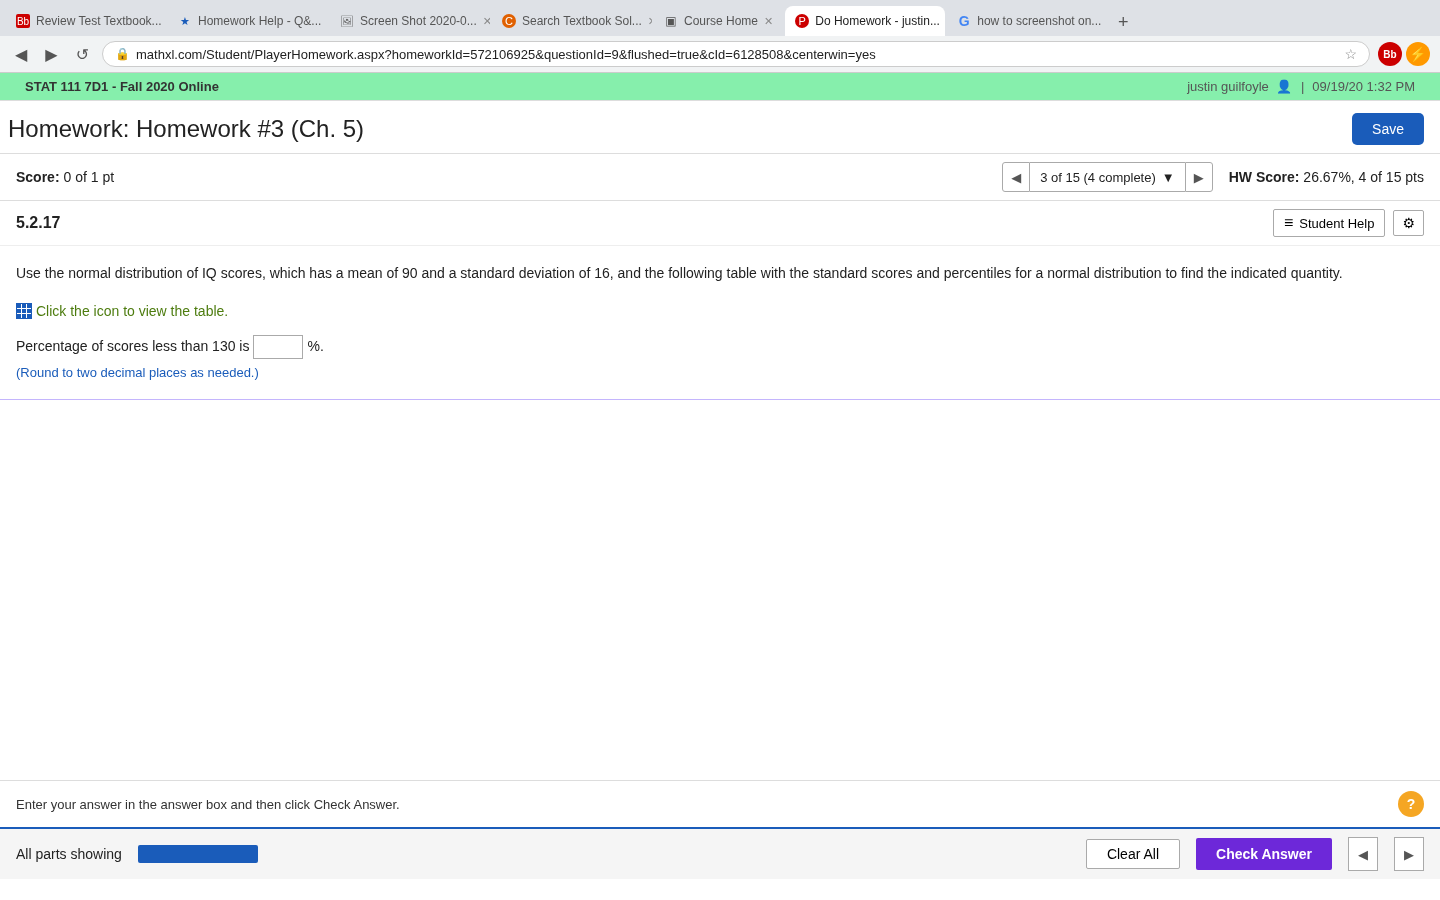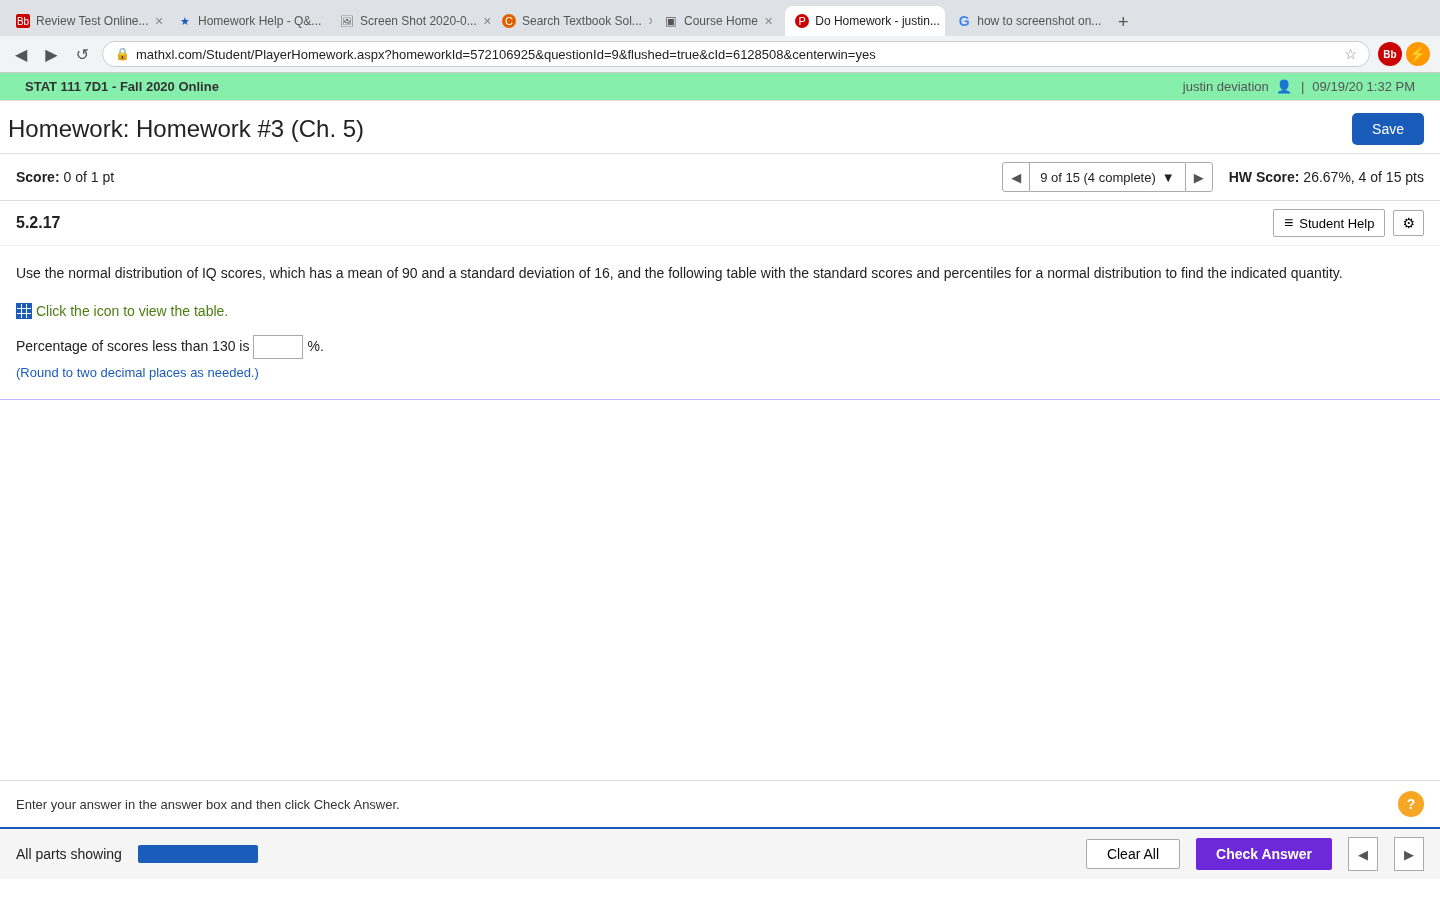--- a/index.html
+++ b/index.html
@@ -74,21 +74,21 @@
     .bottom-nav-arrow { background: #fff; border: 1px solid #aaa; width: 30px; height: 34px; display: flex; align-items: center; justify-content: center; cursor: pointer; font-size: 13px; color: #555; }
   </style>
 </head>
 <body>
 
 <div class="browser-chrome">
   <div class="tab-bar">
 
     <div class="tab">
       <span class="tab-icon" style="background:#c00;color:#fff;border-radius:2px;font-size:10px;padding:1px 2px;">Bb</span>
-      <span>Review Test Online...</span>
+      <span>Review Test Textbook...</span>
       <span class="tab-close">✕</span>
     </div>
     <div class="tab">
       <span class="tab-icon" style="color:#1a5cba;">★</span>
       <span>Homework Help - Q&amp;...</span>
       <span class="tab-close">✕</span>
     </div>
     <div class="tab">
       <span class="tab-icon">🖼</span>
       <span>Screen Shot 2020-0...</span>
@@ -129,41 +129,41 @@
     <div class="ext-icons">
       <div class="ext-icon" style="background:#c00;color:#fff;font-size:10px;font-weight:bold;">Bb</div>
       <div class="ext-icon" style="background:#f90;color:#fff;font-size:14px;">⚡</div>
     </div>
   </div>
 </div>
 
 <div class="page-header">
   <span class="page-header-title">STAT 111 7D1 - Fall 2020 Online</span>
   <div class="page-header-right">
-    <span>justin deviation</span>
+    <span>justin guilfoyle</span>
     <span>👤</span>
     <span>|</span>
     <span>09/19/20 1:32 PM</span>
   </div>
 </div>
 
 <div class="homework-header">
   <h1 class="homework-title">Homework: Homework #3 (Ch. 5)</h1>
   <button class="save-btn">Save</button>
 </div>
 
 <div class="score-bar">
   <div class="score-left">
     <span class="score-label">Score:</span>
     <span> </span><span>0 of 1 pt</span>
   </div>
   <div class="question-nav">
     <button class="nav-arrow">◀</button>
     <div class="nav-dropdown">
-      <span>9 of 15 (4 complete)</span>
+      <span>3 of 15 (4 complete)</span>
       <span>▼</span>
     </div>
     <button class="nav-arrow">▶</button>
   </div>
   <div class="score-right">
     <span class="score-hw-label">HW Score:</span>
     <span> </span><span>26.67%, 4 of 15 pts</span>
   </div>
 </div>
 

